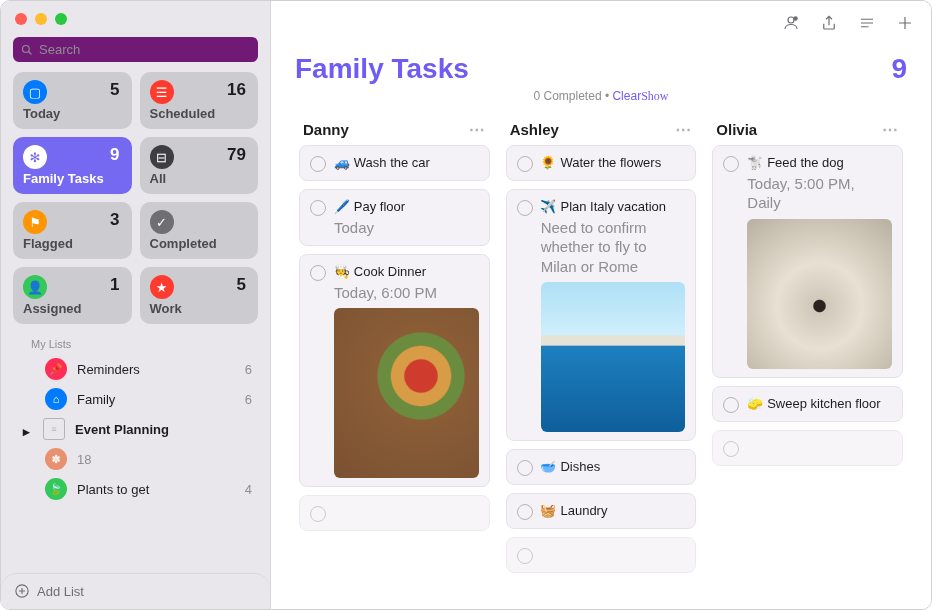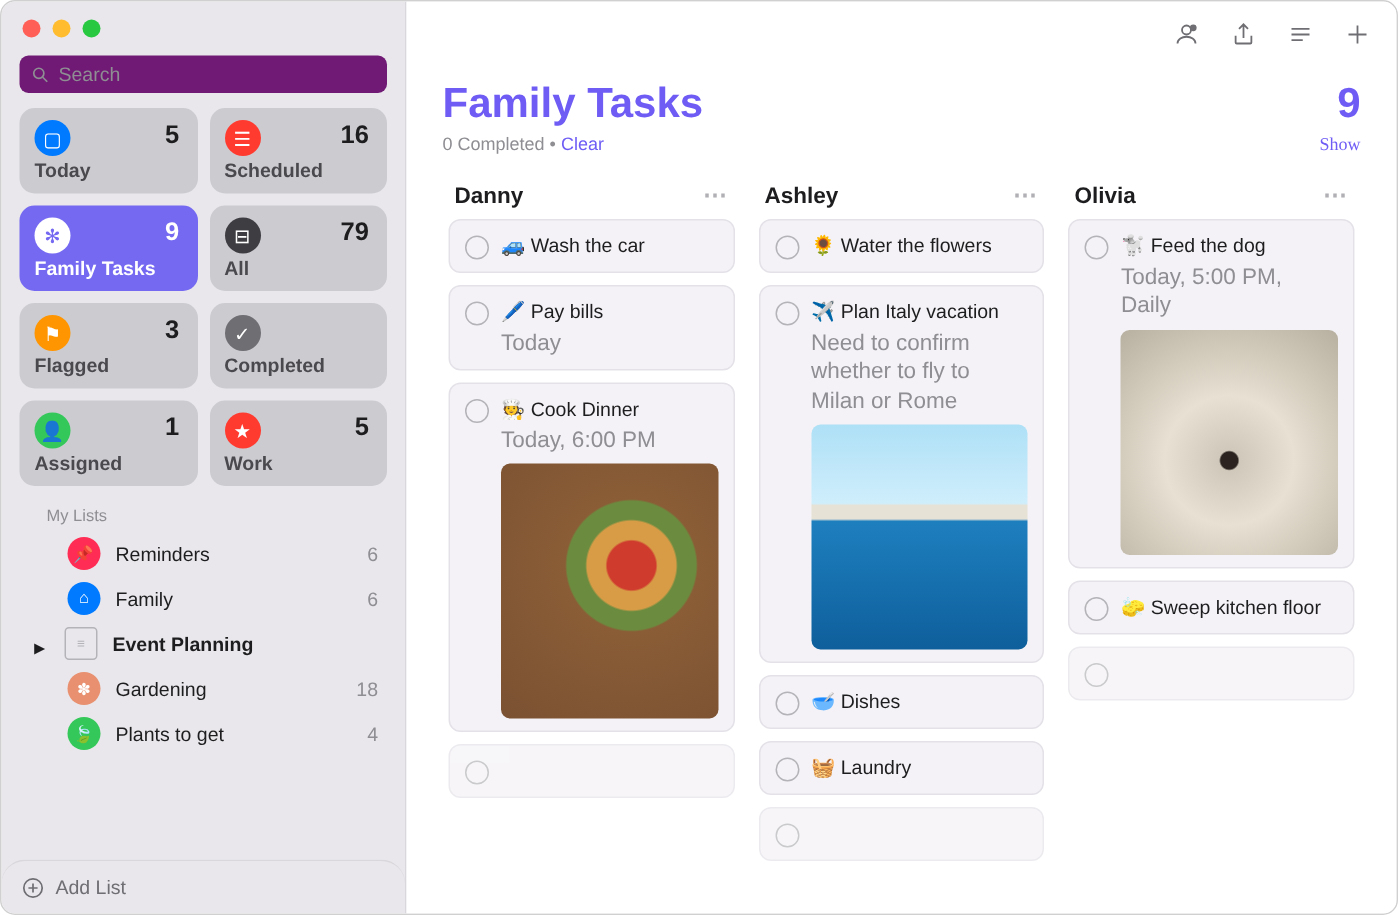--- a/index.html
+++ b/index.html
@@ -104,21 +104,21 @@
 .list-item.group { font-weight: 600; padding-left: 10px;}
 .list-item.group .disclosure {
   width: 10px; height: 10px; display:inline-block;
 }
 .list-item.group .list-icon { background: none; border-radius: 3px; border:1px solid #b4b4b8; color:#b4b4b8; font-size:9px;}
 .list-item.sub { padding-left: 32px; }
 .add-list {
   padding: 10px 14px;
   border-top: 1px solid #d9d7db;
   display: flex;
-  align-items: flex-end;
+  align-items: flex-start;
   gap: 8px;
   color: #6e6e73;
   font-size: 13px;
   cursor: pointer;
   border-radius: 16px;
 }
 .add-list svg { width: 14px; height: 14px; fill: #6e6e73; }
 .main {
   flex: 1;
   display: flex;
@@ -143,21 +143,21 @@
   padding: 8px 24px 4px;
   display: flex;
   align-items: flex-start;
   justify-content: space-between;
 }
 .header h1 { font-size: 28px; font-weight: 700; color: #6e5cf5; }
 .header .big-count { font-size: 28px; font-weight: 600; color: #6e5cf5; }
 .header-sub {
   padding: 0 24px 10px;
   display: flex;
-  justify-content: space-between;
+  justify-content: center;
   font-size: 12px;
   color: #8e8e93;
 }
 .header-sub .clear { color: #6e5cf5; cursor: pointer; }
 .header-sub .show { color: #6e5cf5; cursor: pointer; font-family: Liberation Serif, serif; }
 .columns {
   flex: 1;
   display: flex;
   gap: 16px;
   padding: 0 28px 16px;
@@ -247,21 +247,20 @@
           <span class="list-count">6</span>
         </div>
         <div class="list-item group">
           <span class="disclosure">▸</span>
           <div class="list-icon">≡</div>
           <span class="list-label">Event Planning</span>
           <span class="list-count"></span>
         </div>
         <div class="list-item sub">
           <div class="list-icon" style="background: rgb(232, 144, 111);">✽</div>
-          <span class="list-label">Gardening</span>
           <span class="list-count">18</span>
         </div>
         <div class="list-item sub">
           <div class="list-icon" style="background: rgb(52, 199, 89);">🍃</div>
           <span class="list-label">Plants to get</span>
           <span class="list-count">4</span>
         </div>
       </div>
   </div>
 
@@ -325,21 +324,21 @@
         </div>
         <div class="task-card">
           <div class="task-radio"></div>
           <div class="task-content">
             <div class="task-title">🚙 Wash the car</div>
           </div>
         </div>
         <div class="task-card">
           <div class="task-radio"></div>
           <div class="task-content">
-            <div class="task-title">🖊️ Pay bills</div>
+            <div class="task-title">🖊️ Pay floor</div>
             <div class="task-sub">Today</div>
           </div>
         </div>
         <div class="task-card">
           <div class="task-radio"></div>
           <div class="task-content">
             <div class="task-title">🧑‍🍳 Cook Dinner</div>
             <div class="task-sub">Today, 6:00 PM</div>
             <div class="task-image food"></div>
           </div>

